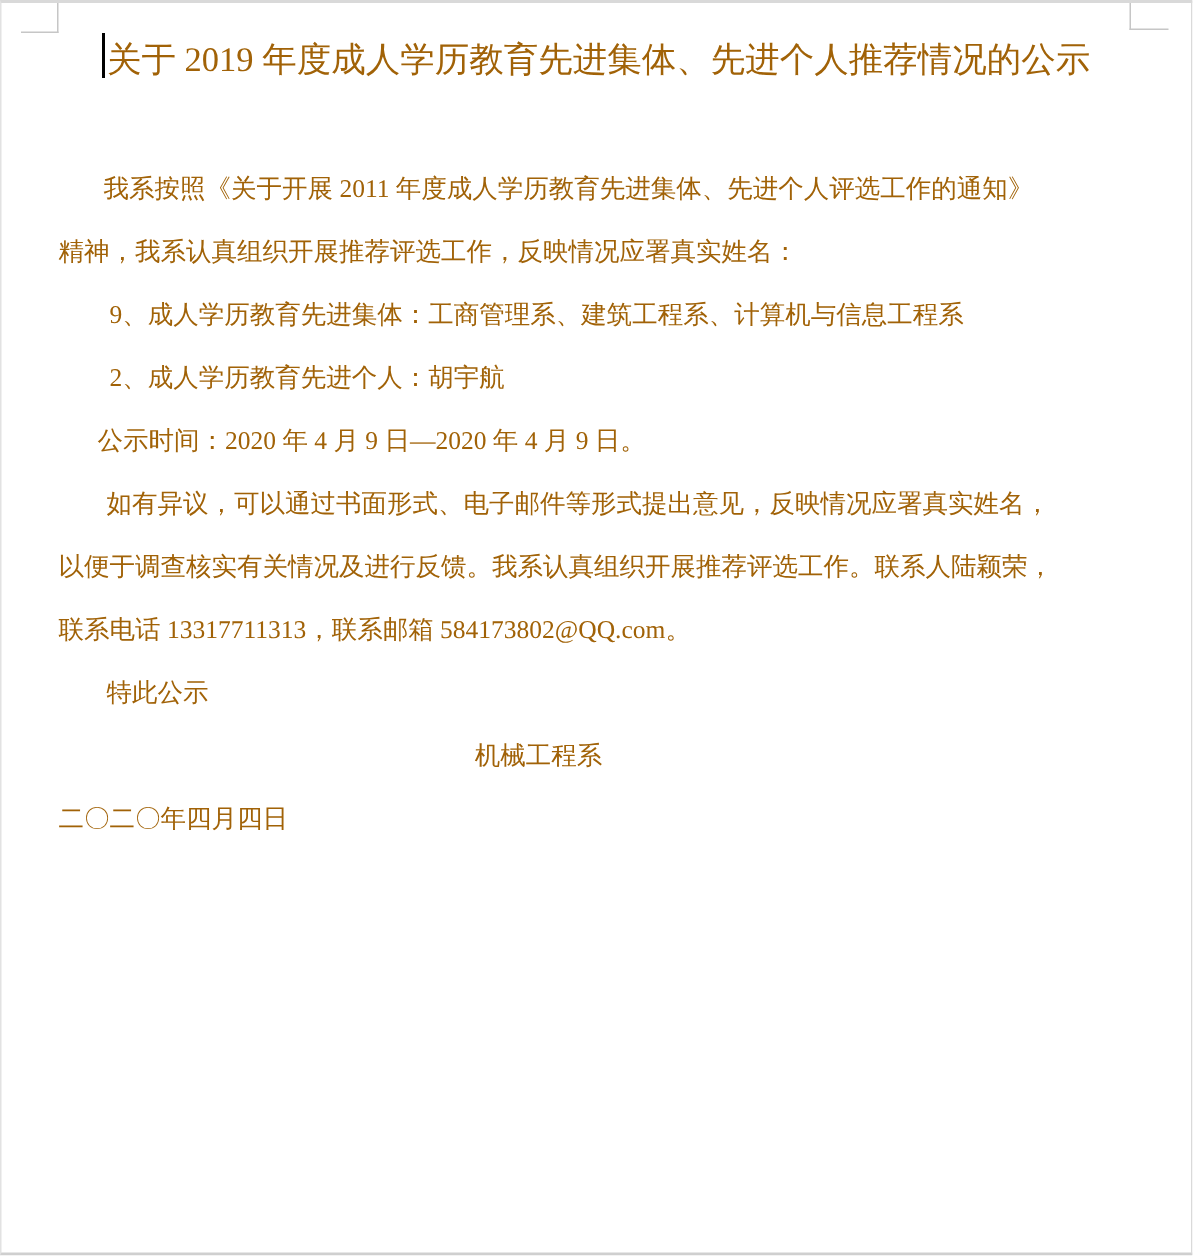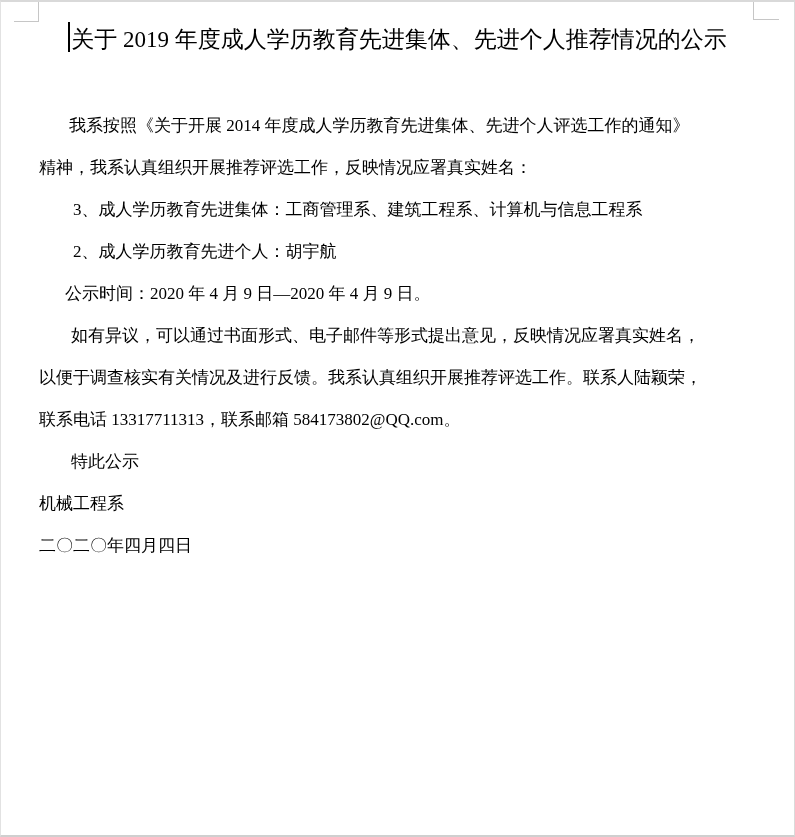--- a/index.html
+++ b/index.html
@@ -12,21 +12,21 @@
     width: 795px;
     height: 837px;
     box-sizing: border-box;
     background: #ffffff;
     border-top: 2px solid #d9d9d9;
     border-left: 1px solid #e2e2e2;
     border-right: 1px solid #dadada;
     border-bottom: 2px solid #cfcfcf;
     overflow: hidden;
     font-family: "Liberation Serif", "DejaVu Serif", serif;
-    color: #000000;
+    color: #a16207;
   }
   
   .mark {
     position: absolute;
     background: #c6c6c6;
   }
   .mark-tl-v { left: 37px; top: 0;    width: 1px;  height: 20px; }
   .mark-tl-h { left: 13px; top: 19px; width: 25px; height: 1px; }
   .mark-tr-v { left: 752px; top: 0;    width: 1px;  height: 18px; }
   .mark-tr-h { left: 752px; top: 17px; width: 26px; height: 1px; }
@@ -54,21 +54,21 @@
     line-height: 42px;
   }
   .line {
     white-space: nowrap;
   }
   .ind-a { padding-left: 30px; }  
   .ind-b { padding-left: 34px; }  
   .ind-c { padding-left: 26px; }  
   .ind-d { padding-left: 32px; }  
   .sig-dept {
-    text-align: left;
+    text-align: center;
     padding-right: 73px;
     white-space: nowrap;
   }
   .sig-date {
     text-align: left;
     padding-right: 37px;
     white-space: nowrap;
   }
 </style>
 </head>
@@ -79,23 +79,23 @@
   <div class="mark mark-tl-v"></div>
   <div class="mark mark-tl-h"></div>
   <div class="mark mark-tr-v"></div>
   <div class="mark mark-tr-h"></div>
 
   <div class="title">
     <span class="caret"></span><span>关于 2019 年度成人学历教育先进集体、先进个人推荐情况的公示</span>
   </div>
 
   <div class="body-text">
-    <div class="line ind-a">我系按照《关于开展 2014 年度成人学历教育先进集体、先进个人评选工作的通知》</div>
+    <div class="line ind-a">我系按照《关于开展 2011 年度成人学历教育先进集体、先进个人评选工作的通知》</div>
     <div class="line">精神，我系认真组织开展推荐评选工作，反映情况应署真实姓名：</div>
-    <div class="line ind-b">3、成人学历教育先进集体：工商管理系、建筑工程系、计算机与信息工程系</div>
+    <div class="line ind-b">9、成人学历教育先进集体：工商管理系、建筑工程系、计算机与信息工程系</div>
     <div class="line ind-b">2、成人学历教育先进个人：胡宇航</div>
     <div class="line ind-c">公示时间：2020 年 4 月 9 日—2020 年 4 月 9 日。</div>
     <div class="line ind-d">如有异议，可以通过书面形式、电子邮件等形式提出意见，反映情况应署真实姓名，</div>
     <div class="line">以便于调查核实有关情况及进行反馈。我系认真组织开展推荐评选工作。联系人陆颖荣，</div>
     <div class="line">联系电话 13317711313，联系邮箱 584173802@QQ.com。</div>
     <div class="line ind-d">特此公示</div>
     <div class="line sig-dept">机械工程系</div>
     <div class="line sig-date">二〇二〇年四月四日</div>
   </div>
 

